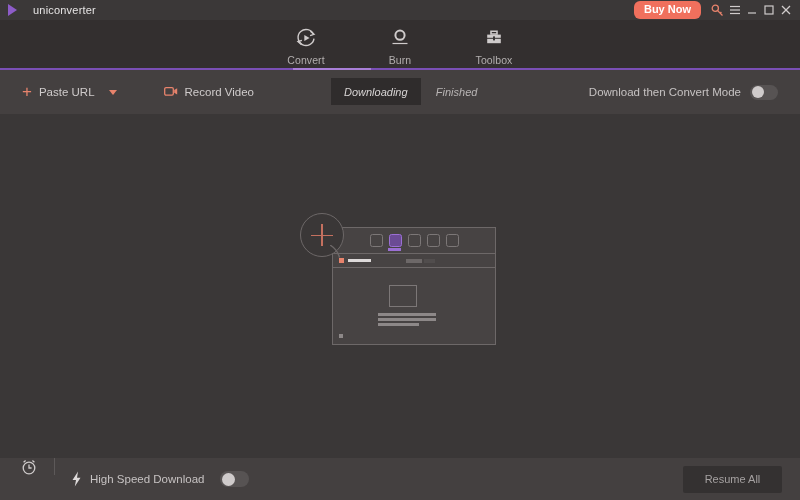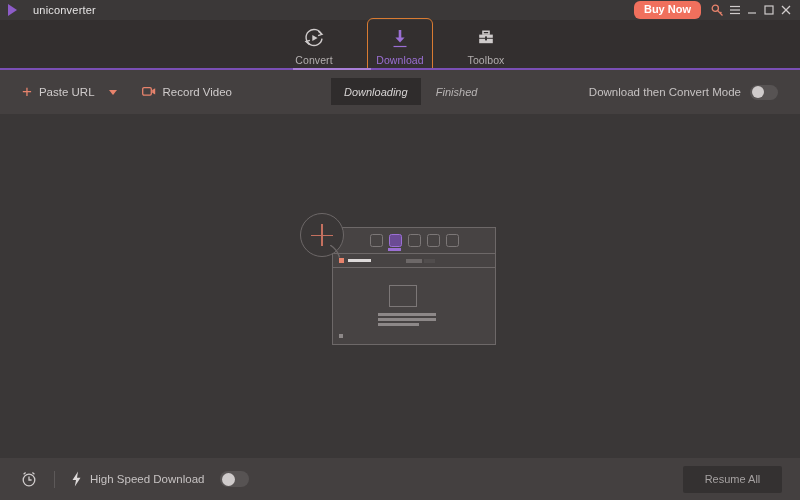--- a/index.html
+++ b/index.html
@@ -54,21 +54,21 @@
   }
   .tb-icon svg { display: block; }
   .tb-icon.last { margin-right: 6px; }
 
   
   .navbar {
     position: absolute; top: 20px; left: 0;
     width: 800px; height: 48px;
     background: #332f2f;
     display: flex; align-items: center; justify-content: center;
-    gap: 20px;
+    gap: 28px;
   }
   .nav-item {
     width: 66px; height: 56px;
     display: flex; flex-direction: column;
     align-items: center; justify-content: center;
     gap: 5px; cursor: pointer; border-radius: 6px;
     border: 1.5px solid transparent;
     position: relative; top: 2px;
   }
   .nav-item.active {
@@ -105,21 +105,21 @@
   .plus-glyph {
     color: #e8836c; font-size: 17px; line-height: 1;
     position: relative; top: -1px; font-weight: 300;
   }
   .caret {
     width: 0; height: 0; margin-left: 7px;
     border-left: 4.5px solid transparent;
     border-right: 4.5px solid transparent;
     border-top: 5px solid #e8836c;
   }
-  .record-video { margin-left: 25px; }
+  .record-video { margin-left: 47px; }
 
   .tabgroup {
     position: absolute; left: 331px; top: 8px;
     display: flex; height: 27px;
   }
   .tabbtn {
     min-width: 72px; padding: 0 13px; height: 27px;
     display: flex; align-items: center; justify-content: center;
     font-size: 11px; color: #b9b5b5; cursor: pointer;
     background: transparent; border: none;
@@ -239,21 +239,21 @@
   .mag-tail {
     position: absolute; left: 30px; top: 32px;
     width: 14px; height: 14px;
   }
 
   
   .bottombar {
     position: absolute; left: 0; top: 458px;
     width: 800px; height: 42px;
     background: #444040;
-    display: flex; align-items: center;
+    display: flex; 
   }
   .alarm-icon {
     margin-left: 20px; width: 18px; height: 18px;
     display: flex; align-items: center; justify-content: center;
     cursor: pointer;
   }
   .bb-divider {
     width: 1px; height: 17px; background: #5d5959; margin-left: 16px;
   }
   .hsd {
@@ -339,31 +339,31 @@
         <svg width="22" height="22" viewBox="0 0 22 22">
           <path d="M18.5 7.5 A8 8 0 1 0 19 11.6" fill="none" stroke="#cfcbcb" stroke-width="1.4"></path>
           <path d="M15.3 4.3 L19 7.3 L15.1 8.6" fill="none" stroke="#cfcbcb" stroke-width="1.4"></path>
           <path d="M6.6 17.6 L3 14.6 L6.9 13.3" fill="none" stroke="#cfcbcb" stroke-width="1.4"></path>
           <path d="M9.3 7.9 L14.6 11 L9.3 14.1 Z" fill="#cfcbcb"></path>
         </svg>
       </span>
       <span class="nav-label">Convert</span>
     </div>
 
-    <div class="nav-item active">
+
+    <div class="nav-item">
       <span class="nav-icon">
         <svg width="22" height="22" viewBox="0 0 22 22">
-          <path d="M11 3 V12.2" stroke="#9b6fd4" stroke-width="2.6" fill="none"></path>
-          <path d="M6.4 10.5 L11 15.4 L15.6 10.5 Z" fill="#9b6fd4"></path>
-          <path d="M4.5 19.5 H17.5" stroke="#9b6fd4" stroke-width="1.2" fill="none"></path>
-        </svg>
-      </span>
-      <span class="nav-label">Download</span>
-    </div>
-
+          <circle cx="11" cy="8.2" r="4.6" fill="none" stroke="#cfcbcb" stroke-width="2"></circle>
+          <circle cx="11" cy="8.2" r="1.5" fill="#3a3737"></circle>
+          <path d="M3.5 16.5 H18.5" stroke="#cfcbcb" stroke-width="1.2" fill="none"></path>
+        </svg>
+      </span>
+      <span class="nav-label">Burn</span>
+    </div>
 
 
     <div class="nav-item">
       <span class="nav-icon">
         <svg width="22" height="22" viewBox="0 0 22 22">
           <path d="M8 4.2 H14 V7 H8 Z" fill="none" stroke="#cfcbcb" stroke-width="1.6"></path>
           <rect x="4.2" y="7.6" width="13.6" height="3.2" fill="#cfcbcb"></rect>
           <rect x="4.2" y="11.8" width="13.6" height="4.4" fill="#cfcbcb"></rect>
           <rect x="10" y="9.4" width="2" height="4" fill="#3a3737"></rect>
         </svg>

